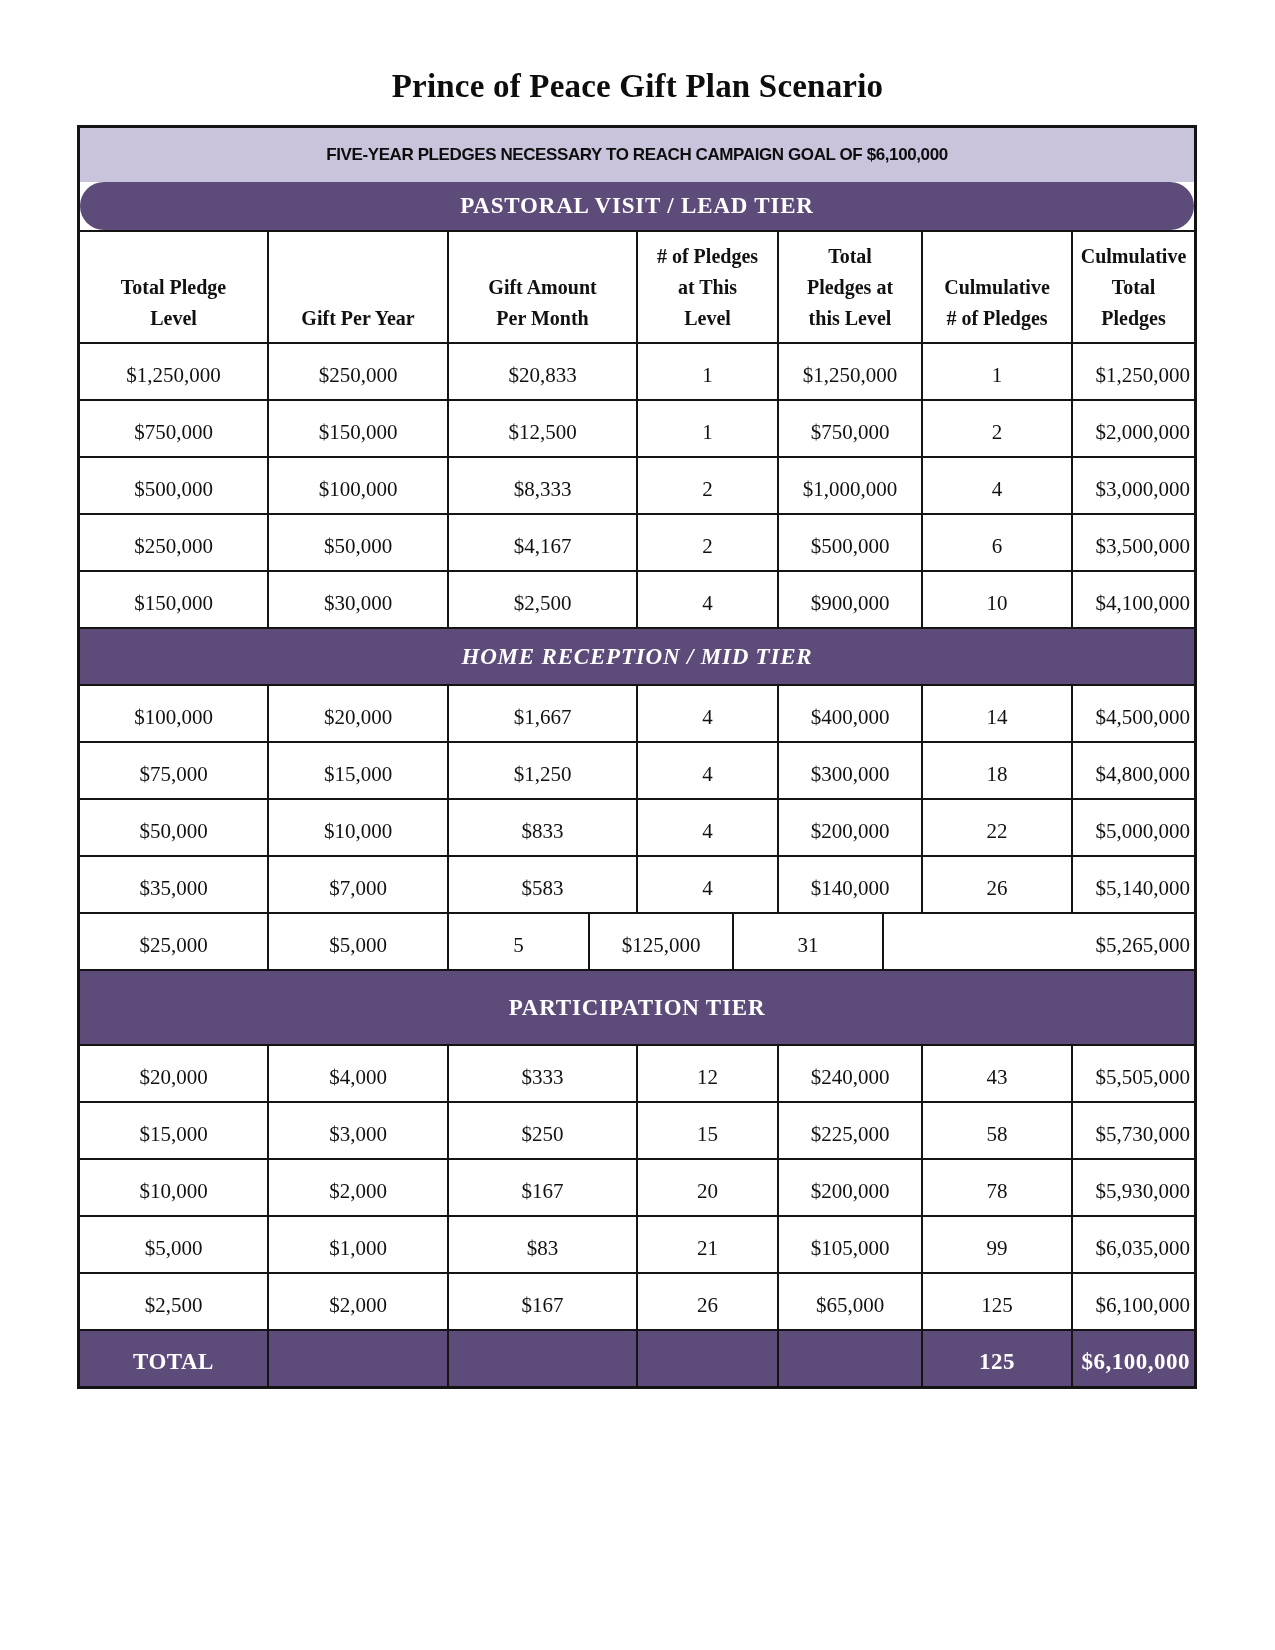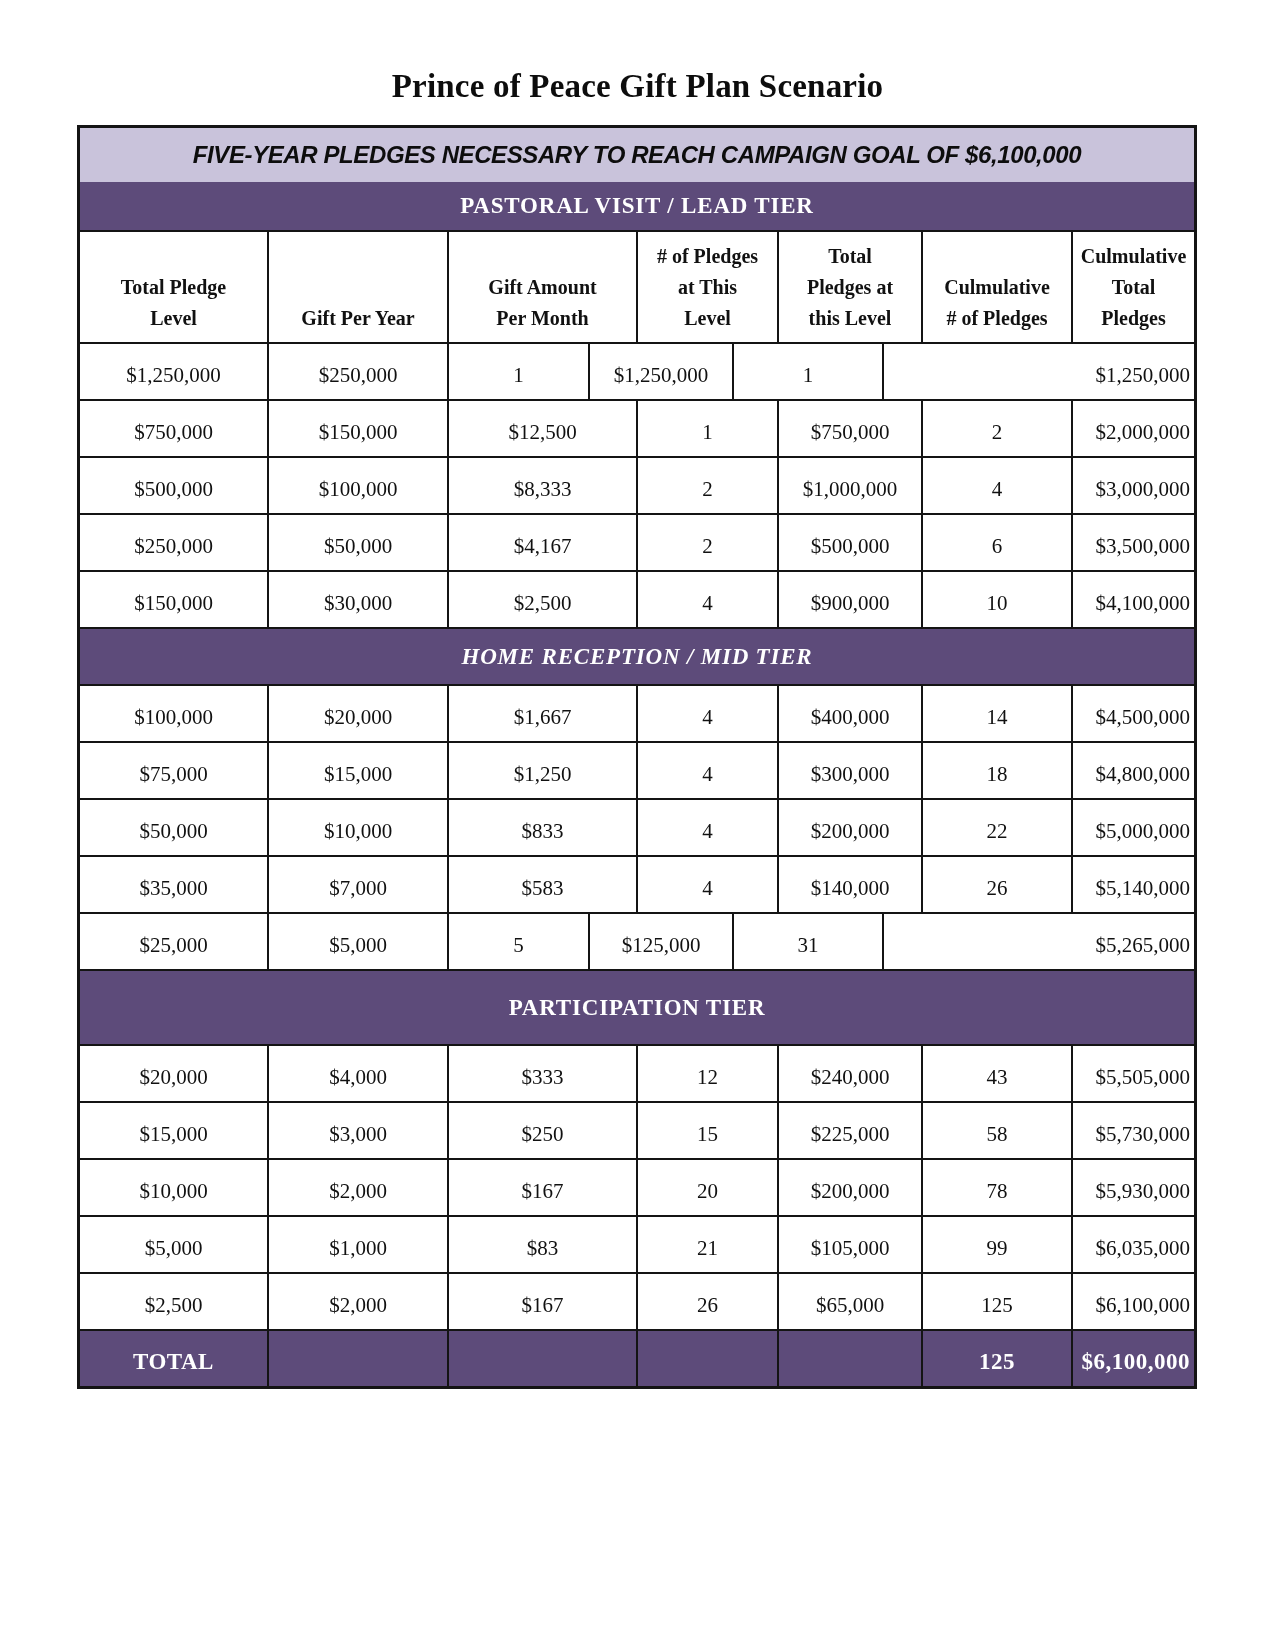--- a/index.html
+++ b/index.html
@@ -42,32 +42,31 @@
   
   .banner-light{
     height:54px;
     background:var(--banner-light);
     align-items:center;justify-content:center;
   }
   .banner-light .banner-text{
     width:100%;text-align:center;
     font-family:"Liberation Sans", sans-serif;
     font-weight:bold;
-    font-size:24px;
+    font-size:17px;
     letter-spacing:-0.4px;
     color:#0d0d0d;
-    font-style:italic;
   }
 
   
   .banner-dark{
     background:var(--banner-dark);
     align-items:center;justify-content:center;
   }
-  .banner-dark.s0{height:48px;border-top:0;}
+  .banner-dark.s0{height:48px;border-top:0;border-radius:24px;}
   .banner-dark.s1{height:57px;font-style:italic;}
   .banner-dark.s2{height:75px;}
   .banner-dark .banner-text{
     width:100%;text-align:center;
     font-weight:bold;
     font-size:23px;
     letter-spacing:0.8px;
     color:#ffffff;
   }
 
@@ -142,20 +141,21 @@
         </div>
         <div class="cell c6">
           <div class="hline">Culmulative</div>
           <div class="hline">Total</div>
           <div class="hline">Pledges</div>
         </div>
       </div>
       <div class="row data-row">
         <div class="cell c0">$1,250,000</div>
         <div class="cell c1">$250,000</div>
+        <div class="cell c2">$20,833</div>
         <div class="cell c3">1</div>
         <div class="cell c4">$1,250,000</div>
         <div class="cell c5">1</div>
         <div class="cell c6">$1,250,000</div>
       </div>
       <div class="row data-row">
         <div class="cell c0">$750,000</div>
         <div class="cell c1">$150,000</div>
         <div class="cell c2">$12,500</div>
         <div class="cell c3">1</div>

